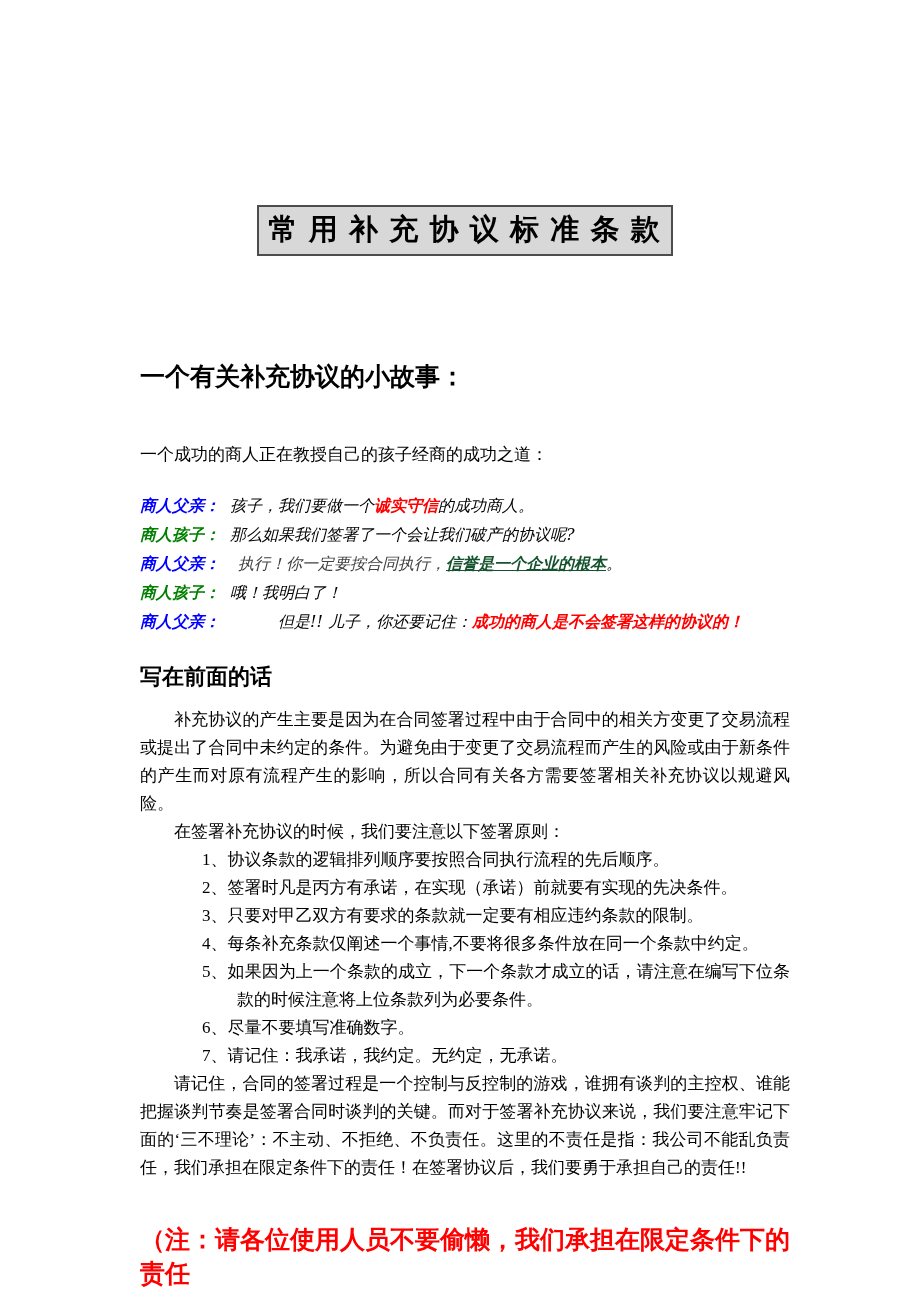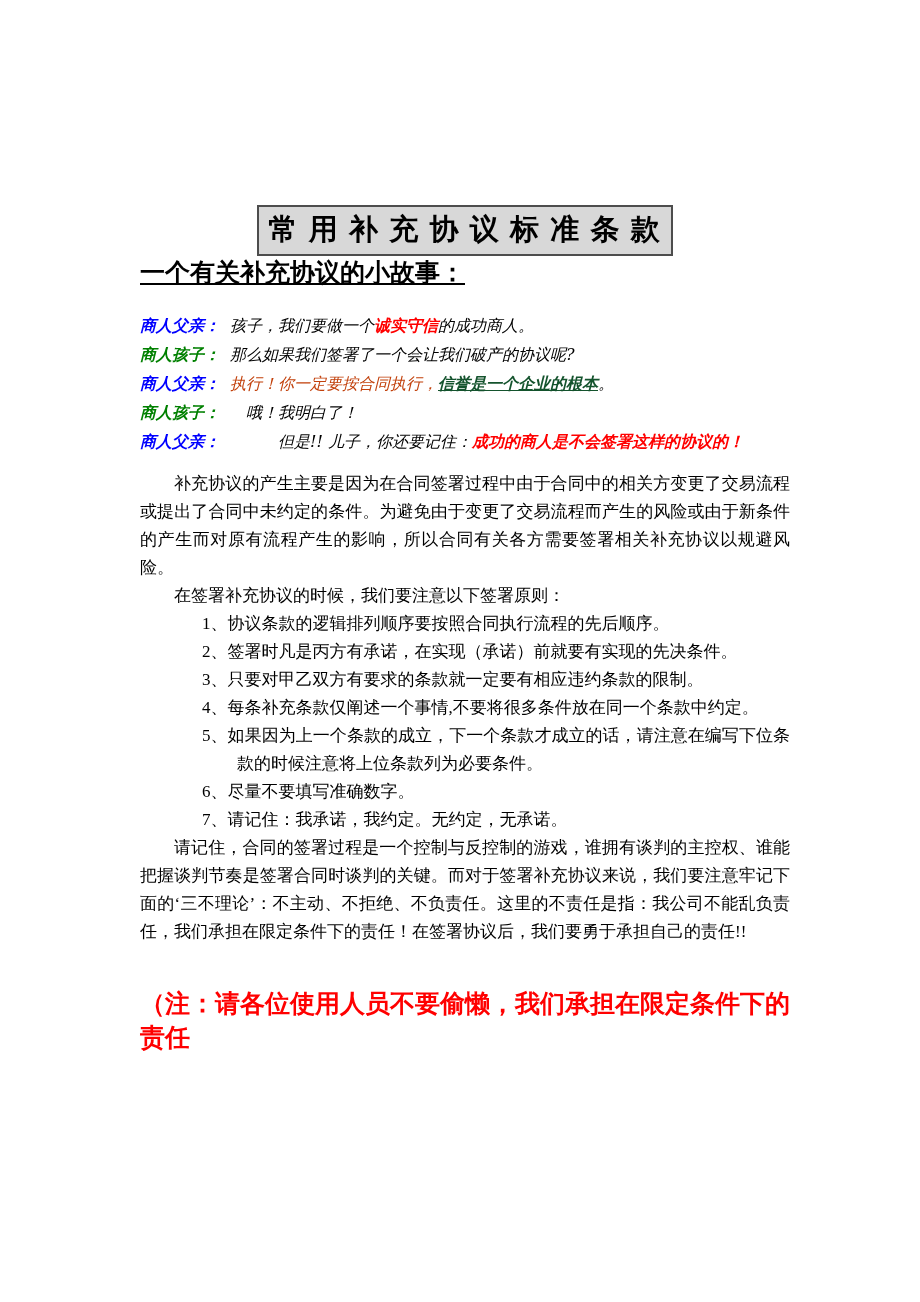--- a/index.html
+++ b/index.html
@@ -22,25 +22,25 @@
     background: #d8d8d8;
     border: 2px solid #737373;
     padding: 3px 9px 4px 9px;
     font-size: 29px;
     font-weight: bold;
     letter-spacing: 2px;
     text-align: center;
     font-family: "Liberation Serif", "DejaVu Serif", serif;
   }
   .story-heading {
+    margin-top: 104px;
     font-size: 25px;
     font-weight: bold;
     line-height: 33px;
     font-family: "Liberation Serif", "DejaVu Serif", serif;
-    text-decoration: underline;
   }
   .intro {
     margin-top: 48px;
     font-size: 17px;
     line-height: 28px;
   }
   .dialogue {
     margin-top: 22px;
     font-size: 16px;
     line-height: 29px;
@@ -83,29 +83,31 @@
 </style>
 </head>
 <body>
 
 <div class="page">
 
   <div class="title-box" style="background: rgb(216, 216, 216); border-color: rgb(77, 77, 77);">常 用 补 充 协 议 标 准 条 款</div>
 
   <div class="story-heading">一个有关补充协议的小故事：</div>
 
+  <p class="intro">一个成功的商人正在教授自己的孩子经商的成功之道：</p>
 
   <div class="dialogue" id="dialogue">
       <div class="dialogue-line"><span class="speaker" style="color: rgb(0, 0, 255);">商人父亲：</span><span style="color: rgb(0, 0, 0);">孩子，我们要做一个</span><span class="seg-bold" style="color: rgb(255, 0, 0);">诚实守信</span><span style="color: rgb(0, 0, 0);">的成功商人。</span></div>
       <div class="dialogue-line"><span class="speaker" style="color: rgb(0, 128, 0);">商人孩子：</span><span style="color: rgb(0, 0, 0);">那么如果我们签署了一个会让我们破产的协议呢?</span></div>
-      <div class="dialogue-line"><span class="speaker" style="color: rgb(0, 0, 255);">商人父亲：</span><span style="color: #c2410c;">执行！你一定要按合同执行，</span><span class="seg-bold" style="color: #14532d; text-decoration: underline;">信誉是一个企业的根本</span><span style="color: rgb(0, 0, 0);">。</span></div>
-      <div class="dialogue-line"><span class="speaker" style="color: rgb(0, 128, 0);">商人孩子：</span><span style="color: rgb(0, 0, 0); margin-left: 16px;">哦！我明白了！</span></div>
+      <div class="dialogue-line"><span class="speaker" style="color: rgb(0, 0, 255);">商人父亲：</span><span style="color: #404040; margin-left: 8px;">执行！你一定要按合同执行，</span><span class="seg-bold" style="color: #14532d; text-decoration: underline;">信誉是一个企业的根本</span><span style="color: rgb(0, 0, 0);">。</span></div>
+      <div class="dialogue-line"><span class="speaker" style="color: rgb(0, 128, 0);">商人孩子：</span><span style="color: rgb(0, 0, 0);">哦！我明白了！</span></div>
       <div class="dialogue-line"><span class="speaker" style="color: rgb(0, 0, 255);">商人父亲：</span><span style="color: rgb(0, 0, 0); margin-left: 48px;">但是!! 儿子，你还要记住：</span><span class="seg-bold" style="color: rgb(255, 0, 0);">成功的商人是不会签署这样的协议的！</span></div>
     </div>
 
+  <div class="preface-heading">写在前面的话</div>
 
   <p class="body-para para1">补充协议的产生主要是因为在合同签署过程中由于合同中的相关方变更了交易流程或提出了合同中未约定的条件。为避免由于变更了交易流程而产生的风险或由于新条件的产生而对原有流程产生的影响，所以合同有关各方需要签署相关补充协议以规避风险。</p>
 
   <p class="body-para">在签署补充协议的时候，我们要注意以下签署原则：</p>
 
   <div class="principles" id="principles">
       <div class="principle"><span class="pnum">1、</span><span>协议条款的逻辑排列顺序要按照合同执行流程的先后顺序。</span></div>
       <div class="principle"><span class="pnum">2、</span><span>签署时凡是丙方有承诺，在实现（承诺）前就要有实现的先决条件。</span></div>
       <div class="principle"><span class="pnum">3、</span><span>只要对甲乙双方有要求的条款就一定要有相应违约条款的限制。</span></div>
       <div class="principle"><span class="pnum">4、</span><span>每条补充条款仅阐述一个事情,不要将很多条件放在同一个条款中约定。</span></div>

